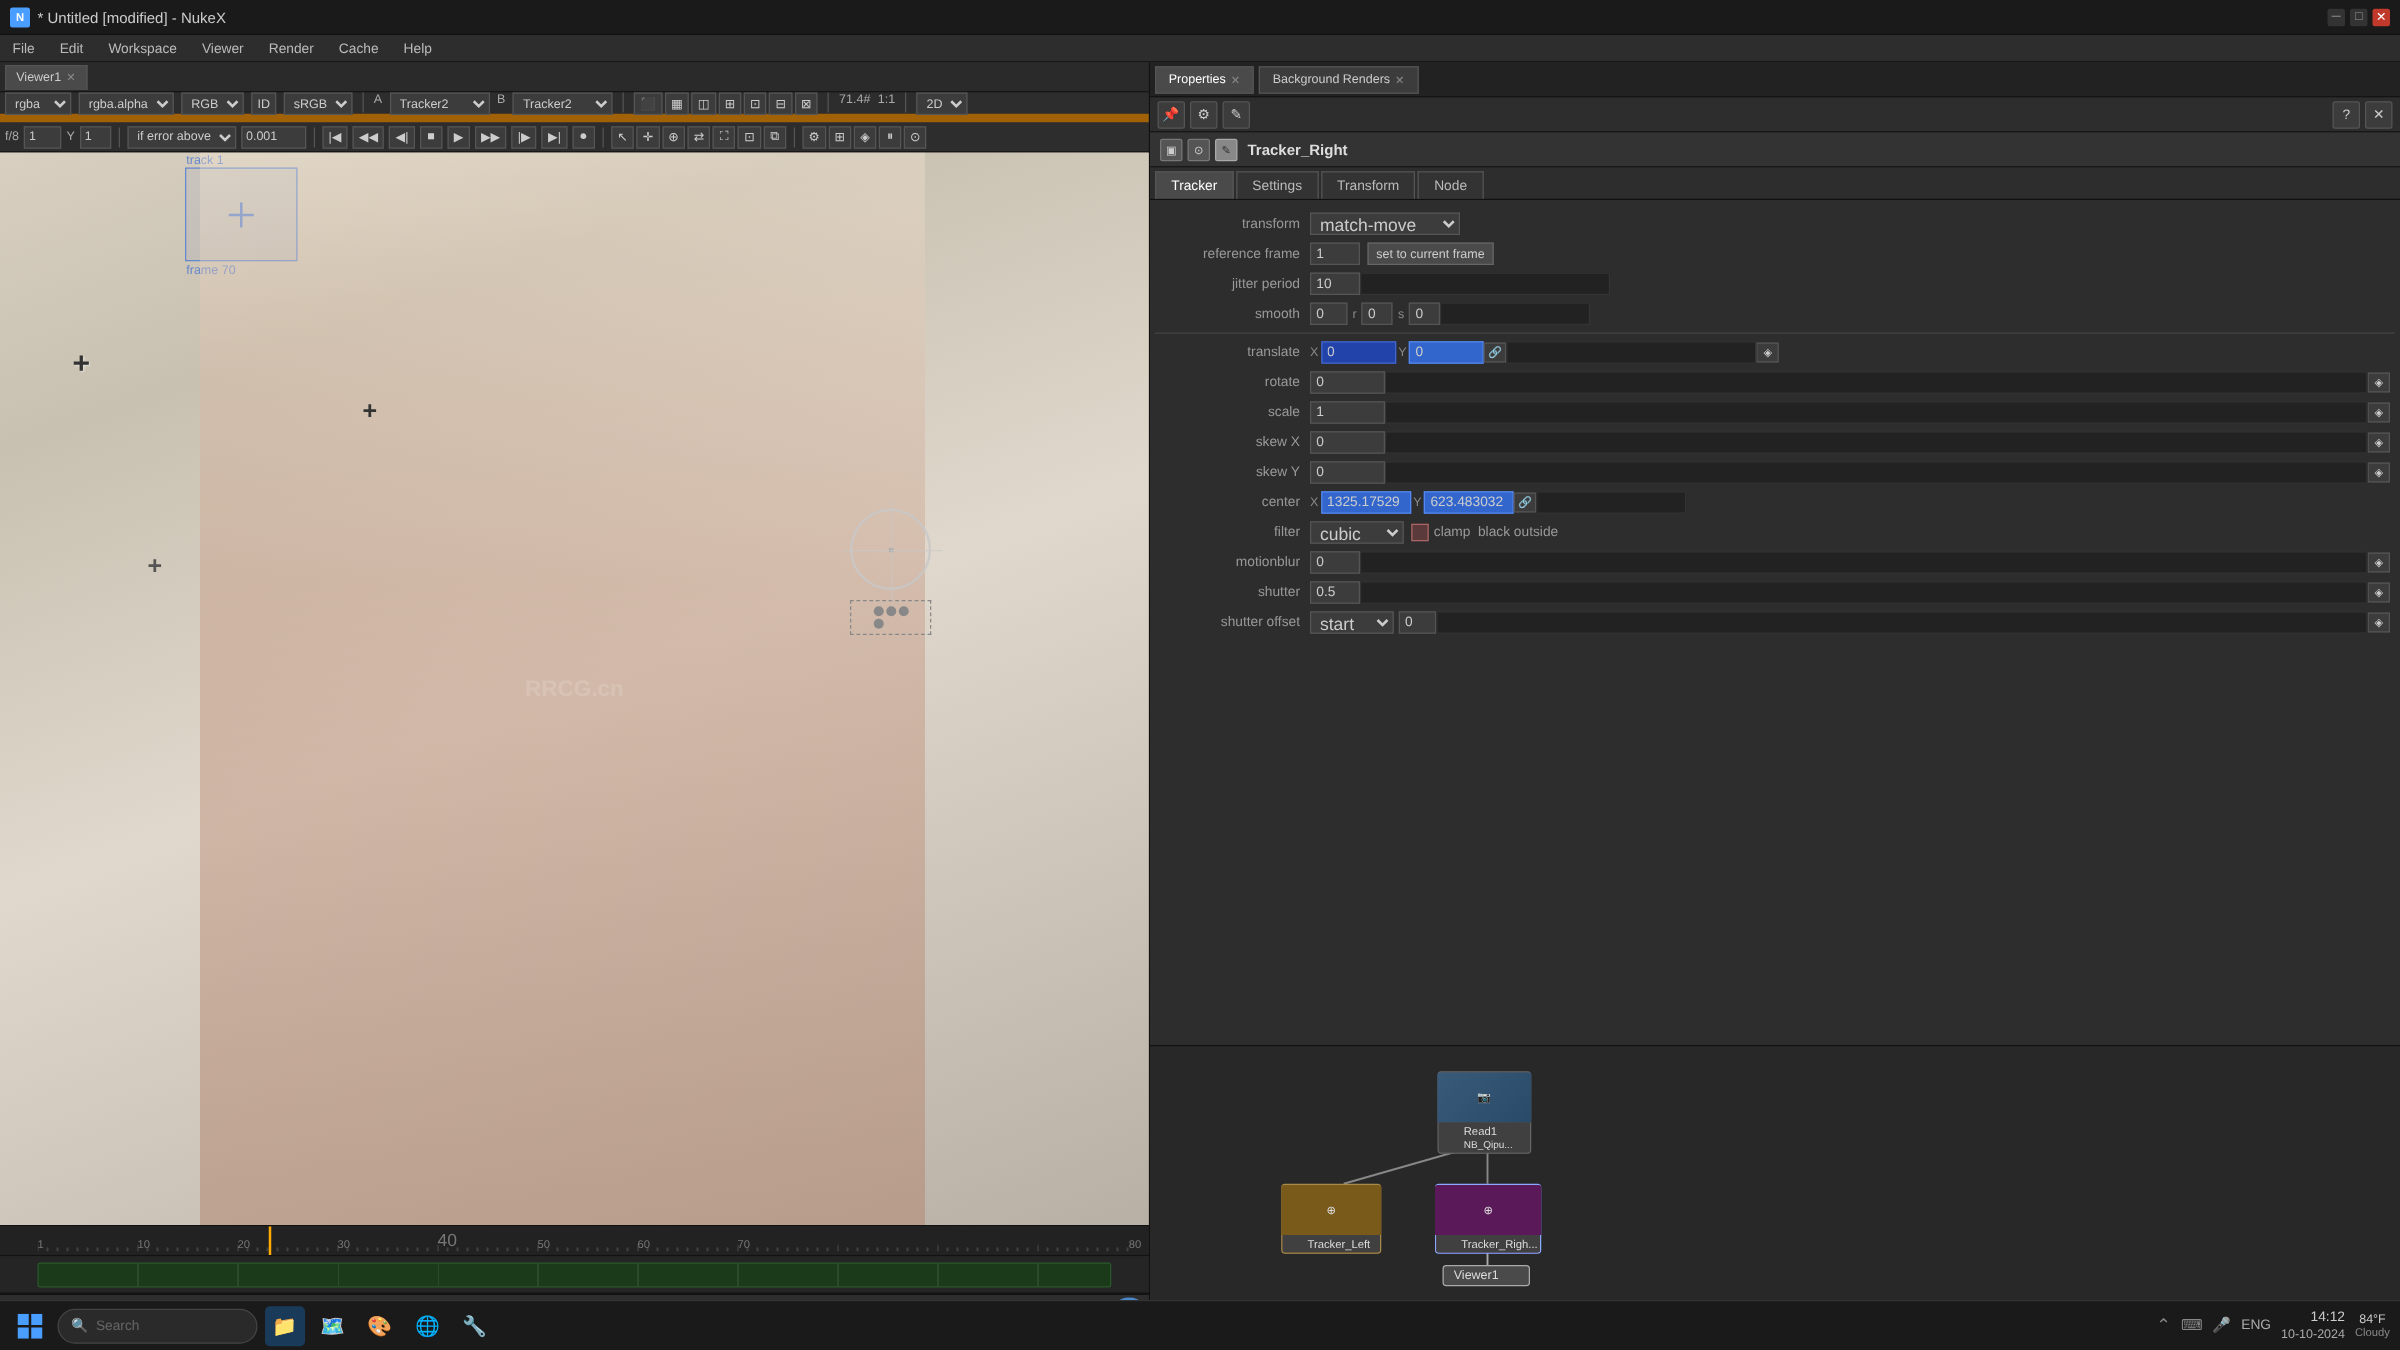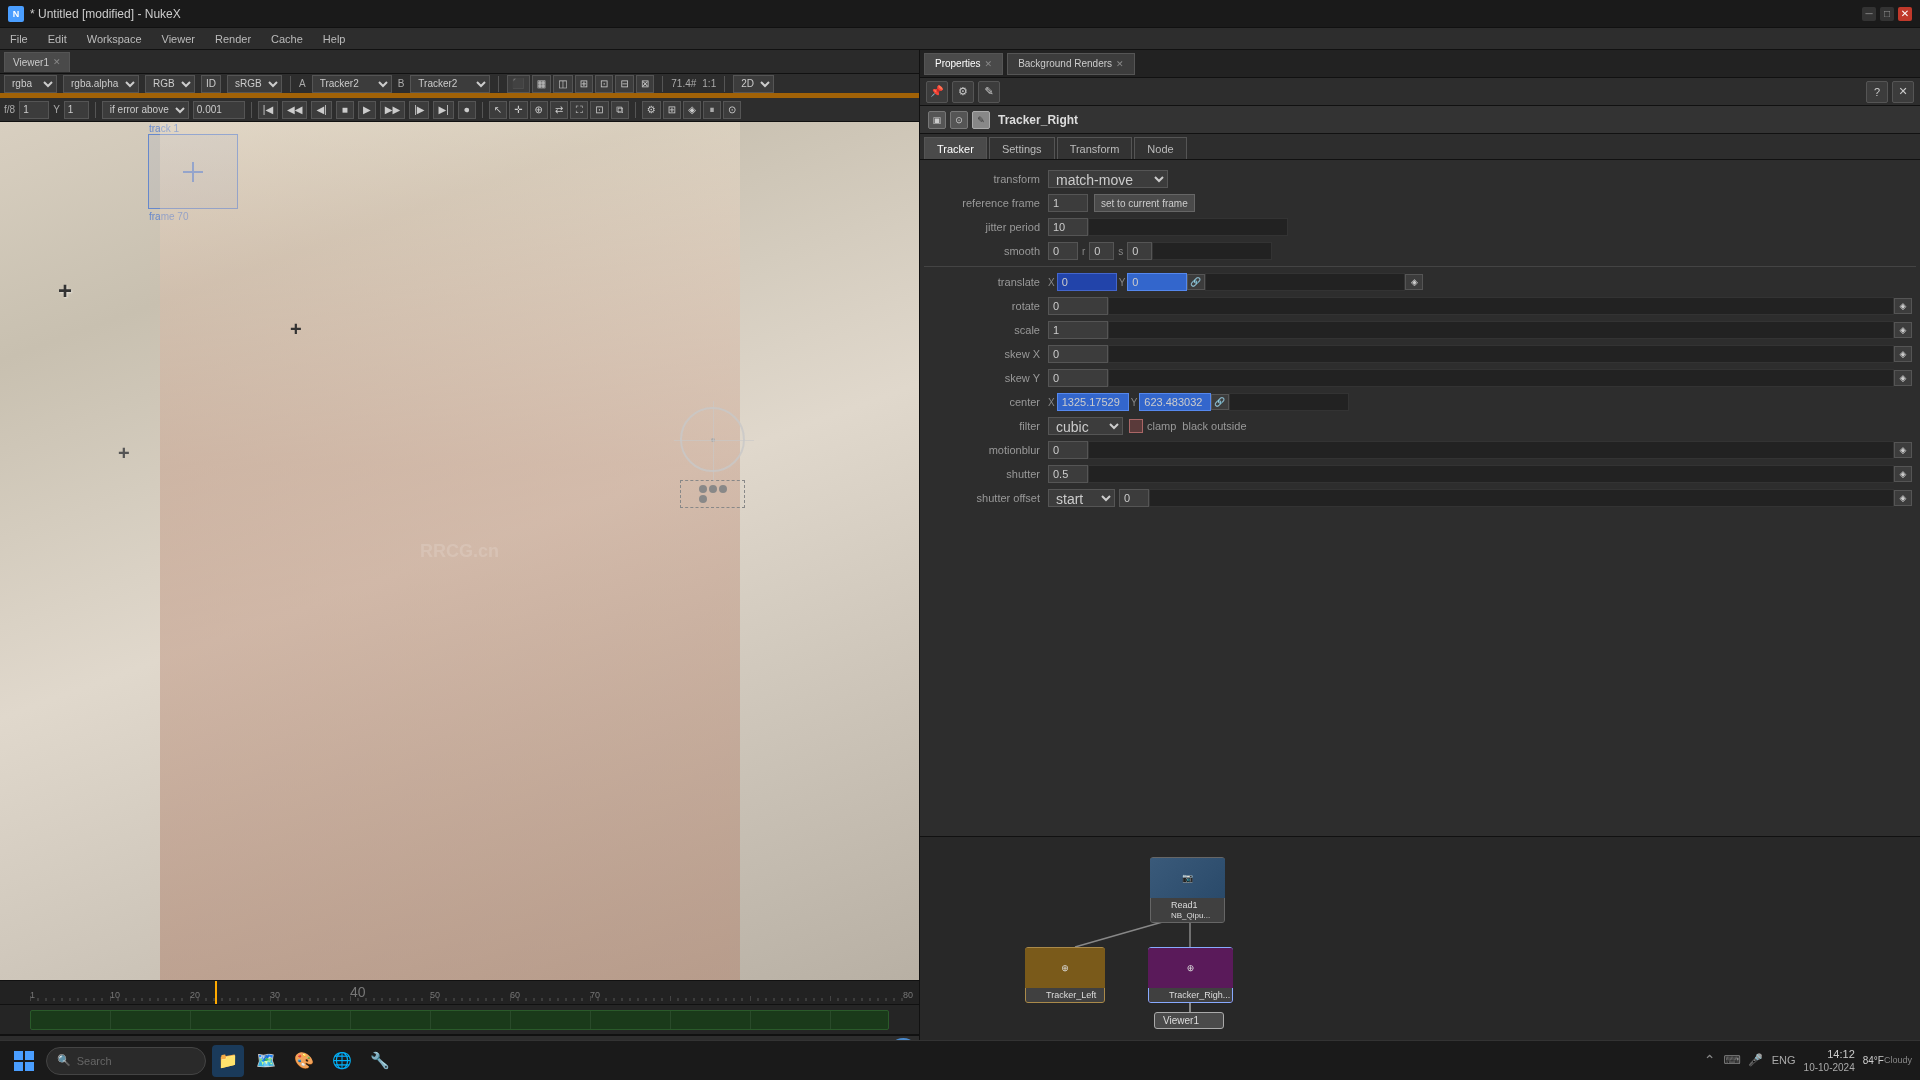--- a/index.html
+++ b/index.html
@@ -96,24 +96,24 @@
       height: 20px;
       display: flex; align-items: center;
     }
     .viewer-tab.active { background: #4a4a4a; }
 
     
     .viewer-toolbar {
       background: #2d2d2d;
       height: 24px;
       display: flex;
-      align-items: center;
+      align-items: flex-start;
       padding: 0 4px;
       gap: 6px;
-      border-bottom: 5px solid #a16207;
+      border-bottom: 7px solid #a16207;
     }
     .toolbar-select {
       background: #3c3c3c;
       border: 1px solid #555;
       color: #ccc;
       font-size: 10px;
       height: 18px;
       padding: 0 3px;
       cursor: pointer;
     }
@@ -950,18 +950,18 @@
     <span style="color:#888; font-size:14px; cursor:pointer;">⌃</span>
     <span style="color:#888; font-size:12px;">⌨</span>
     <span style="color:#888; font-size:12px;">🎤</span>
     <span style="color:#aaa; font-size:11px; cursor:pointer;">ENG</span>
 
     <div style="text-align:right; cursor:pointer;">
       <div style="color:#ccc; font-size:11px; line-height:1.3;">14:12</div>
       <div style="color:#aaa; font-size:10px; line-height:1.3;">10-10-2024</div>
     </div>
 
-    <div style="display:flex; flex-direction:row; align-items:center; cursor:pointer;">
+    <div style="display:flex; flex-direction:column; align-items:center; cursor:pointer;">
       <span style="color:#ccc; font-size:10px;">84°F</span>
       <span style="color:#888; font-size:9px;">Cloudy</span>
     </div>
   </div>
 </div>
 
 </body></html>

